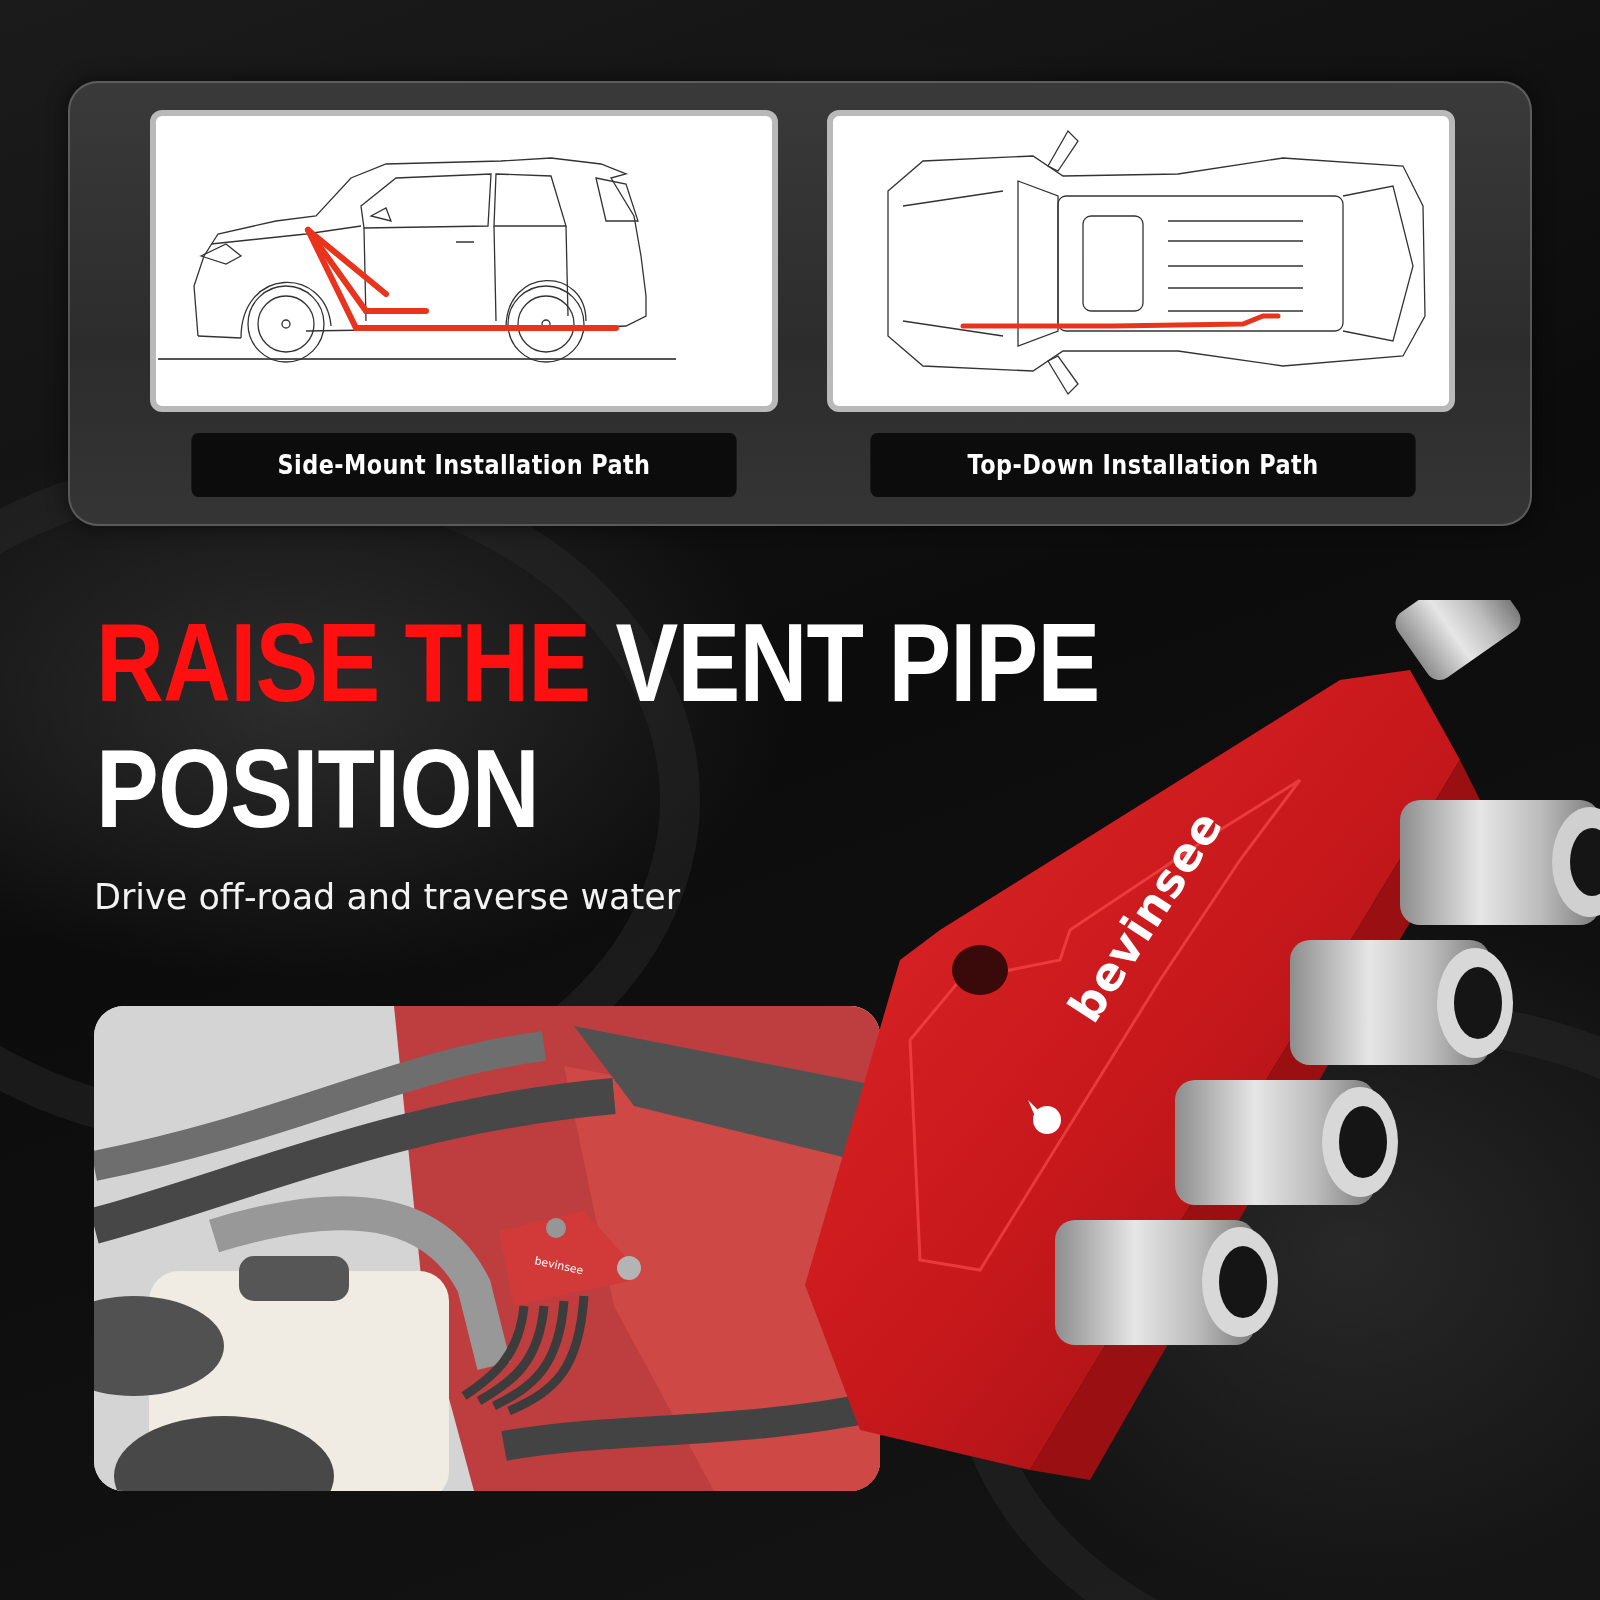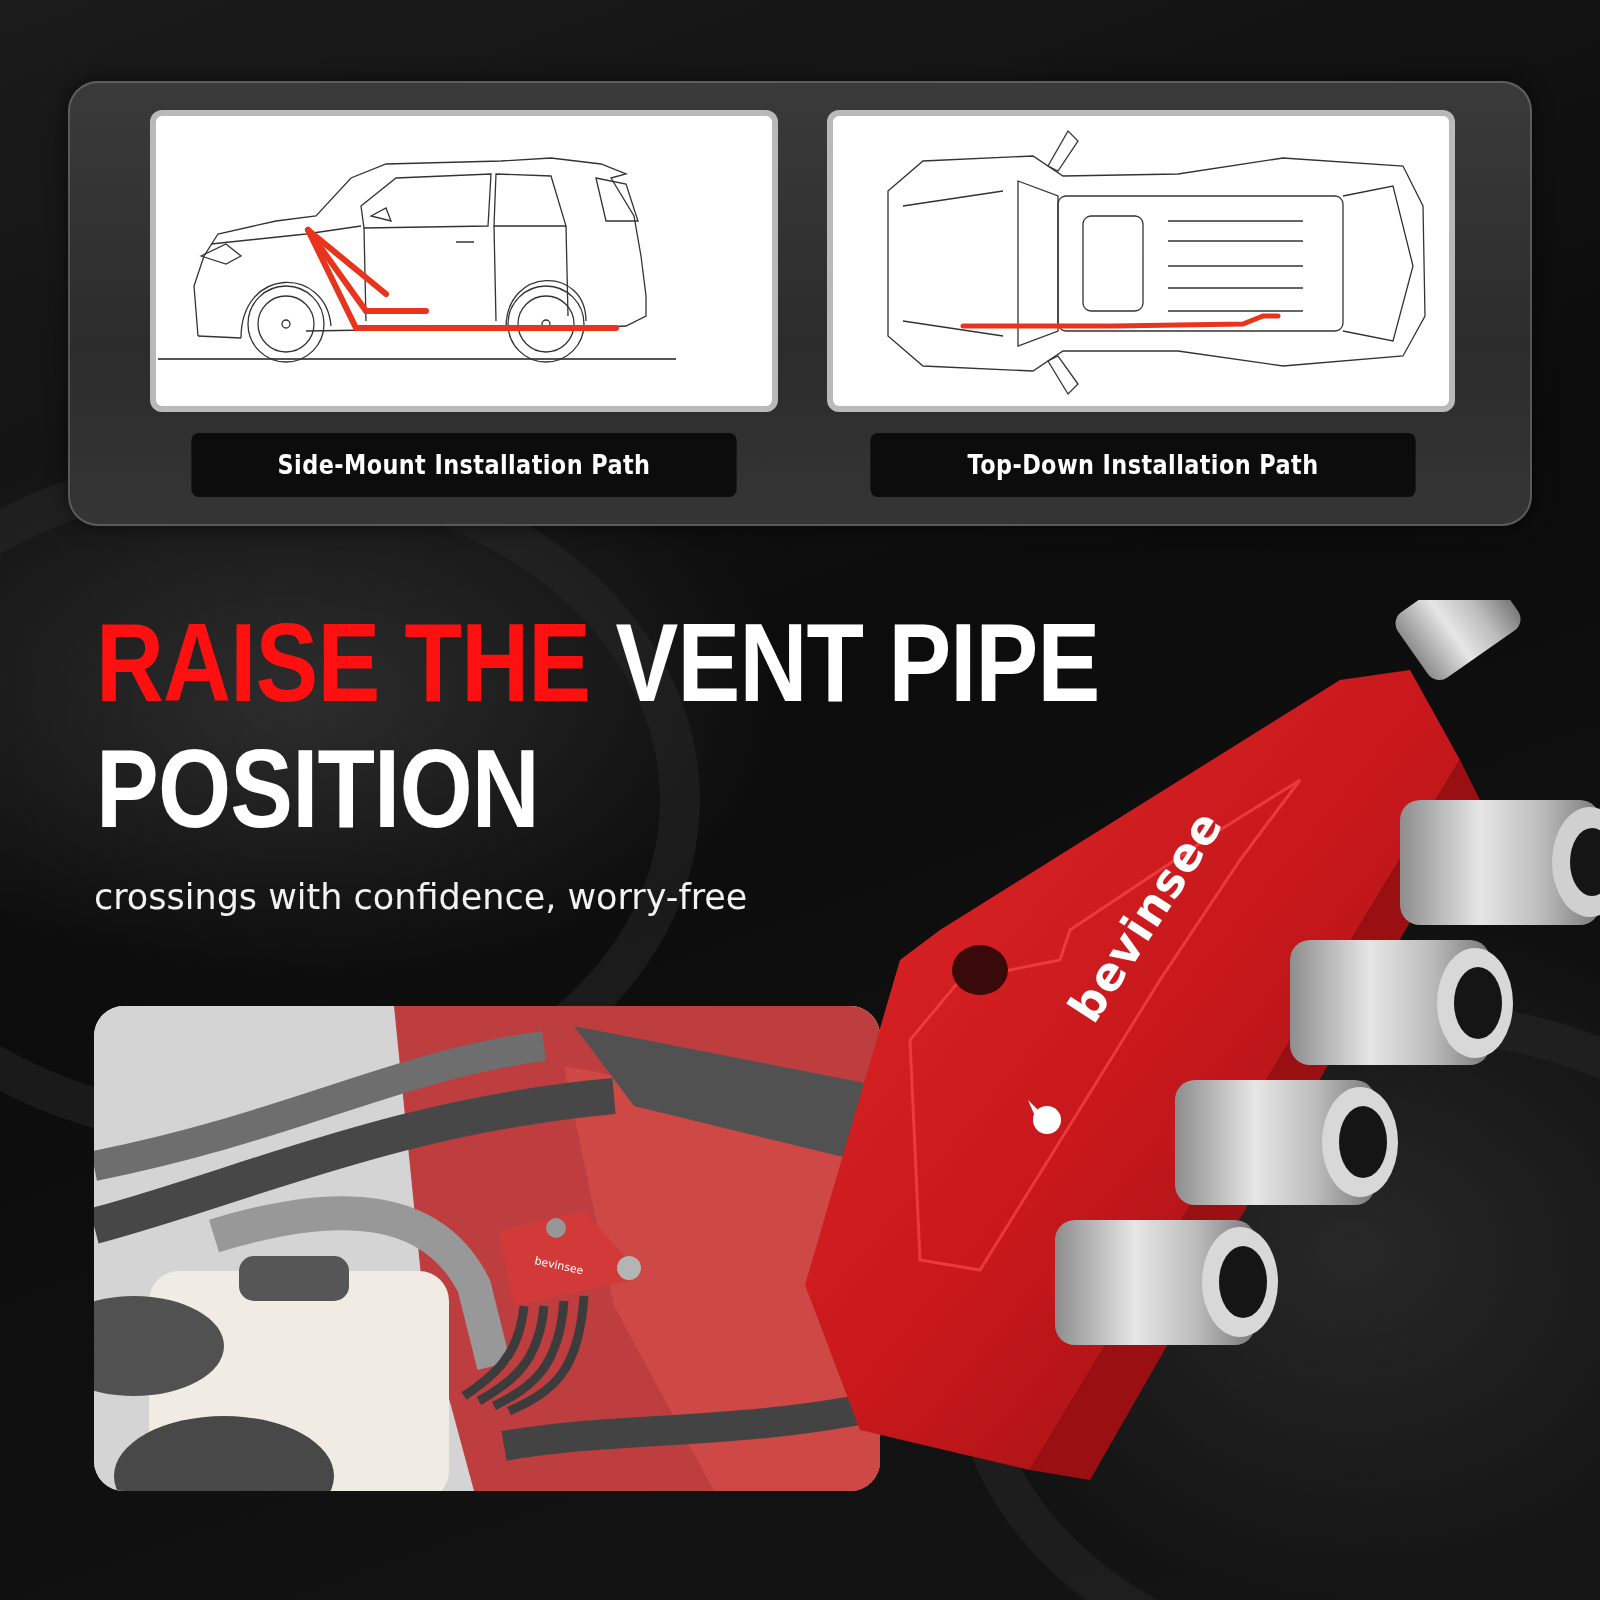--- a/index.html
+++ b/index.html
@@ -167,21 +167,21 @@
 
 <div class="headline">
   <div>
     <span class="red">RAISE THE</span>
     <span>VENT PIPE</span>
   </div>
   <div>POSITION</div>
 </div>
 
 <div class="subtext">
-  <div>crossings with confidence, worry-free</div>
+  <div>Drive off-road and traverse water</div>
 </div>
 
 <div class="photo">
   <svg viewBox="0 0 786 485" width="786" height="485">
     <rect width="786" height="485" fill="#cfcfcf"></rect>
 
     <path d="M300 0 L786 0 L786 485 L380 485 L330 300 Z" fill="#b52426"></path>
     <path d="M470 60 L786 120 L786 485 L620 485 L520 300 Z" fill="#c8302d"></path>
 
     <path d="M480 20 L786 80 L786 160 L540 100 Z" fill="#3a3a3a"></path>

